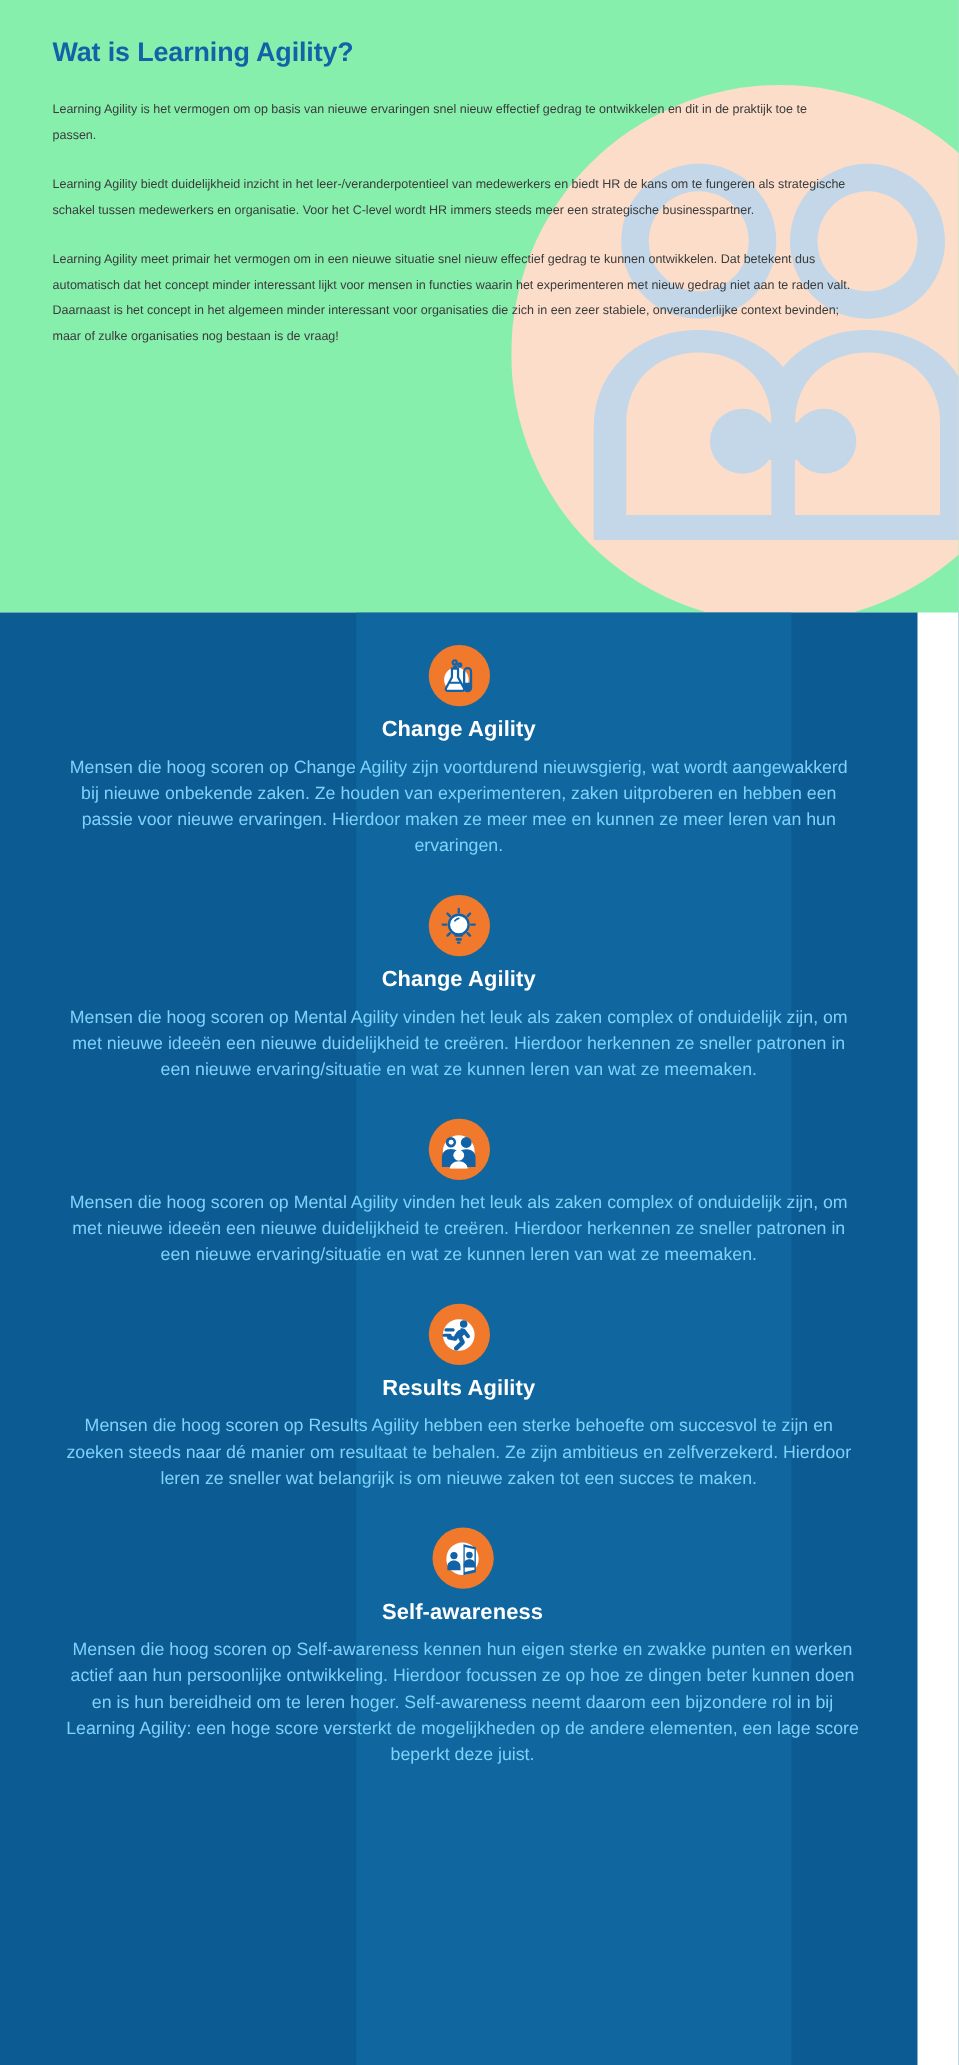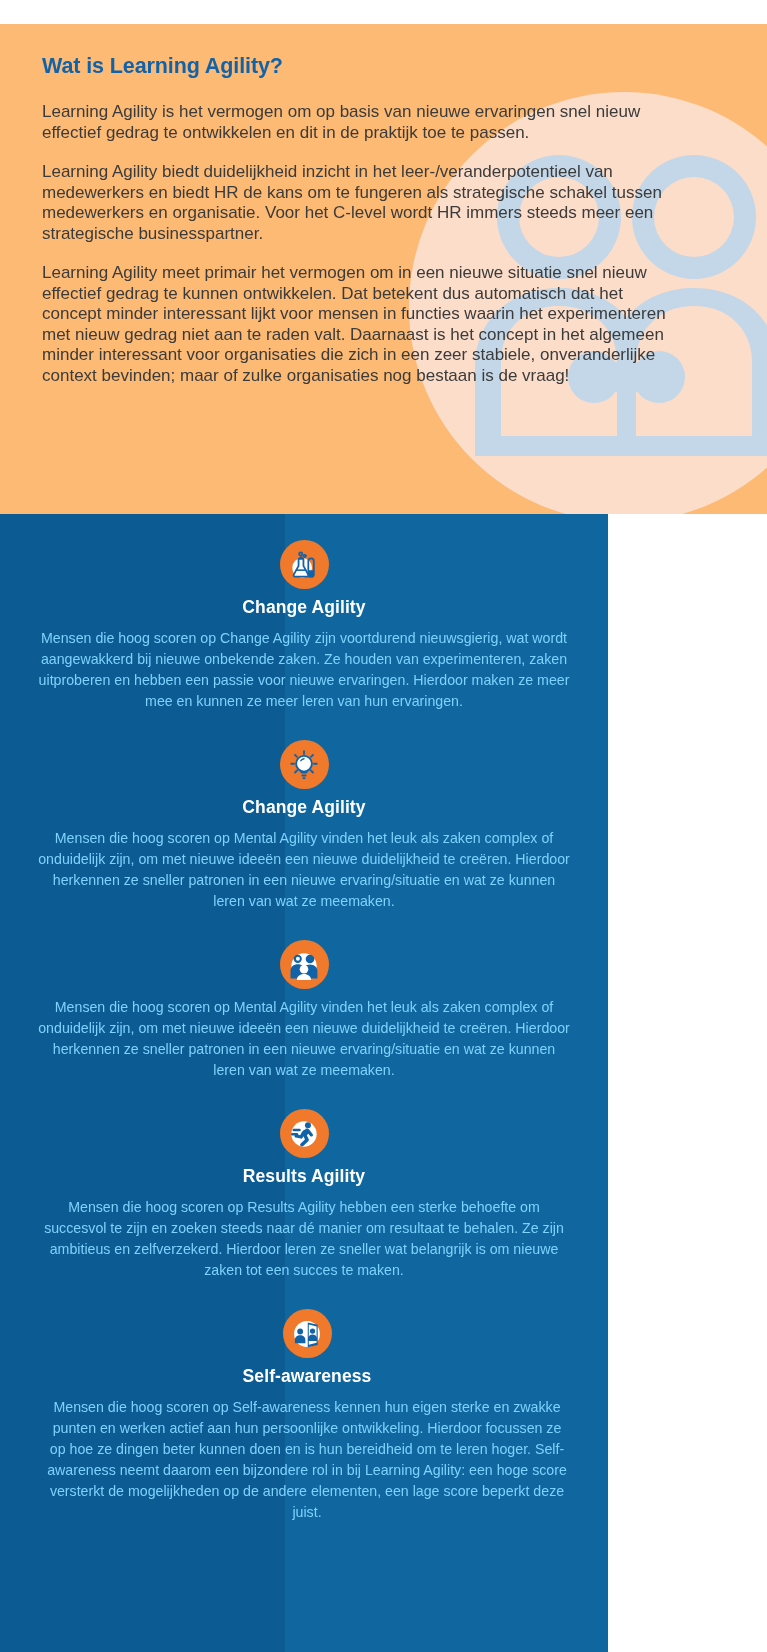--- a/index.html
+++ b/index.html
@@ -11,23 +11,22 @@
     min-height:1652px;
     position:relative;
     overflow:hidden;
   }
 
   
   #intro-section {
     position:relative;
     width:767px;
     height:490px;
-    background:#fdba74;
+    background:#86efac;
     overflow:hidden;
-    margin-top:24px;
   }
   #watermark {
     position:absolute;
     right:-72px;
     top:68px;
     width:430px;
     height:430px;
     pointer-events:none;
     z-index:0;
   }
@@ -38,30 +37,30 @@
   }
   #page-title {
     color:#1262A8;
     font-size:21.5px;
     font-weight:bold;
     letter-spacing:-0.1px;
     margin-bottom:23px;
   }
   .intro-p {
     color:#3B3B3B;
-    font-size:17px;
+    font-size:10px;
     line-height:20.5px;
     margin-bottom:19px;
     max-width:640px;
   }
 
   
   #agility-section {
     position:relative;
-    width:608px;
+    width:734px;
     min-height:1162px;
     background:#0C5B93;
     padding:26px 0 48px 0;
     overflow:hidden;
   }
   #agility-panel-bg {
     position:absolute;
     left:285px;
     top:0;
     width:348px;

